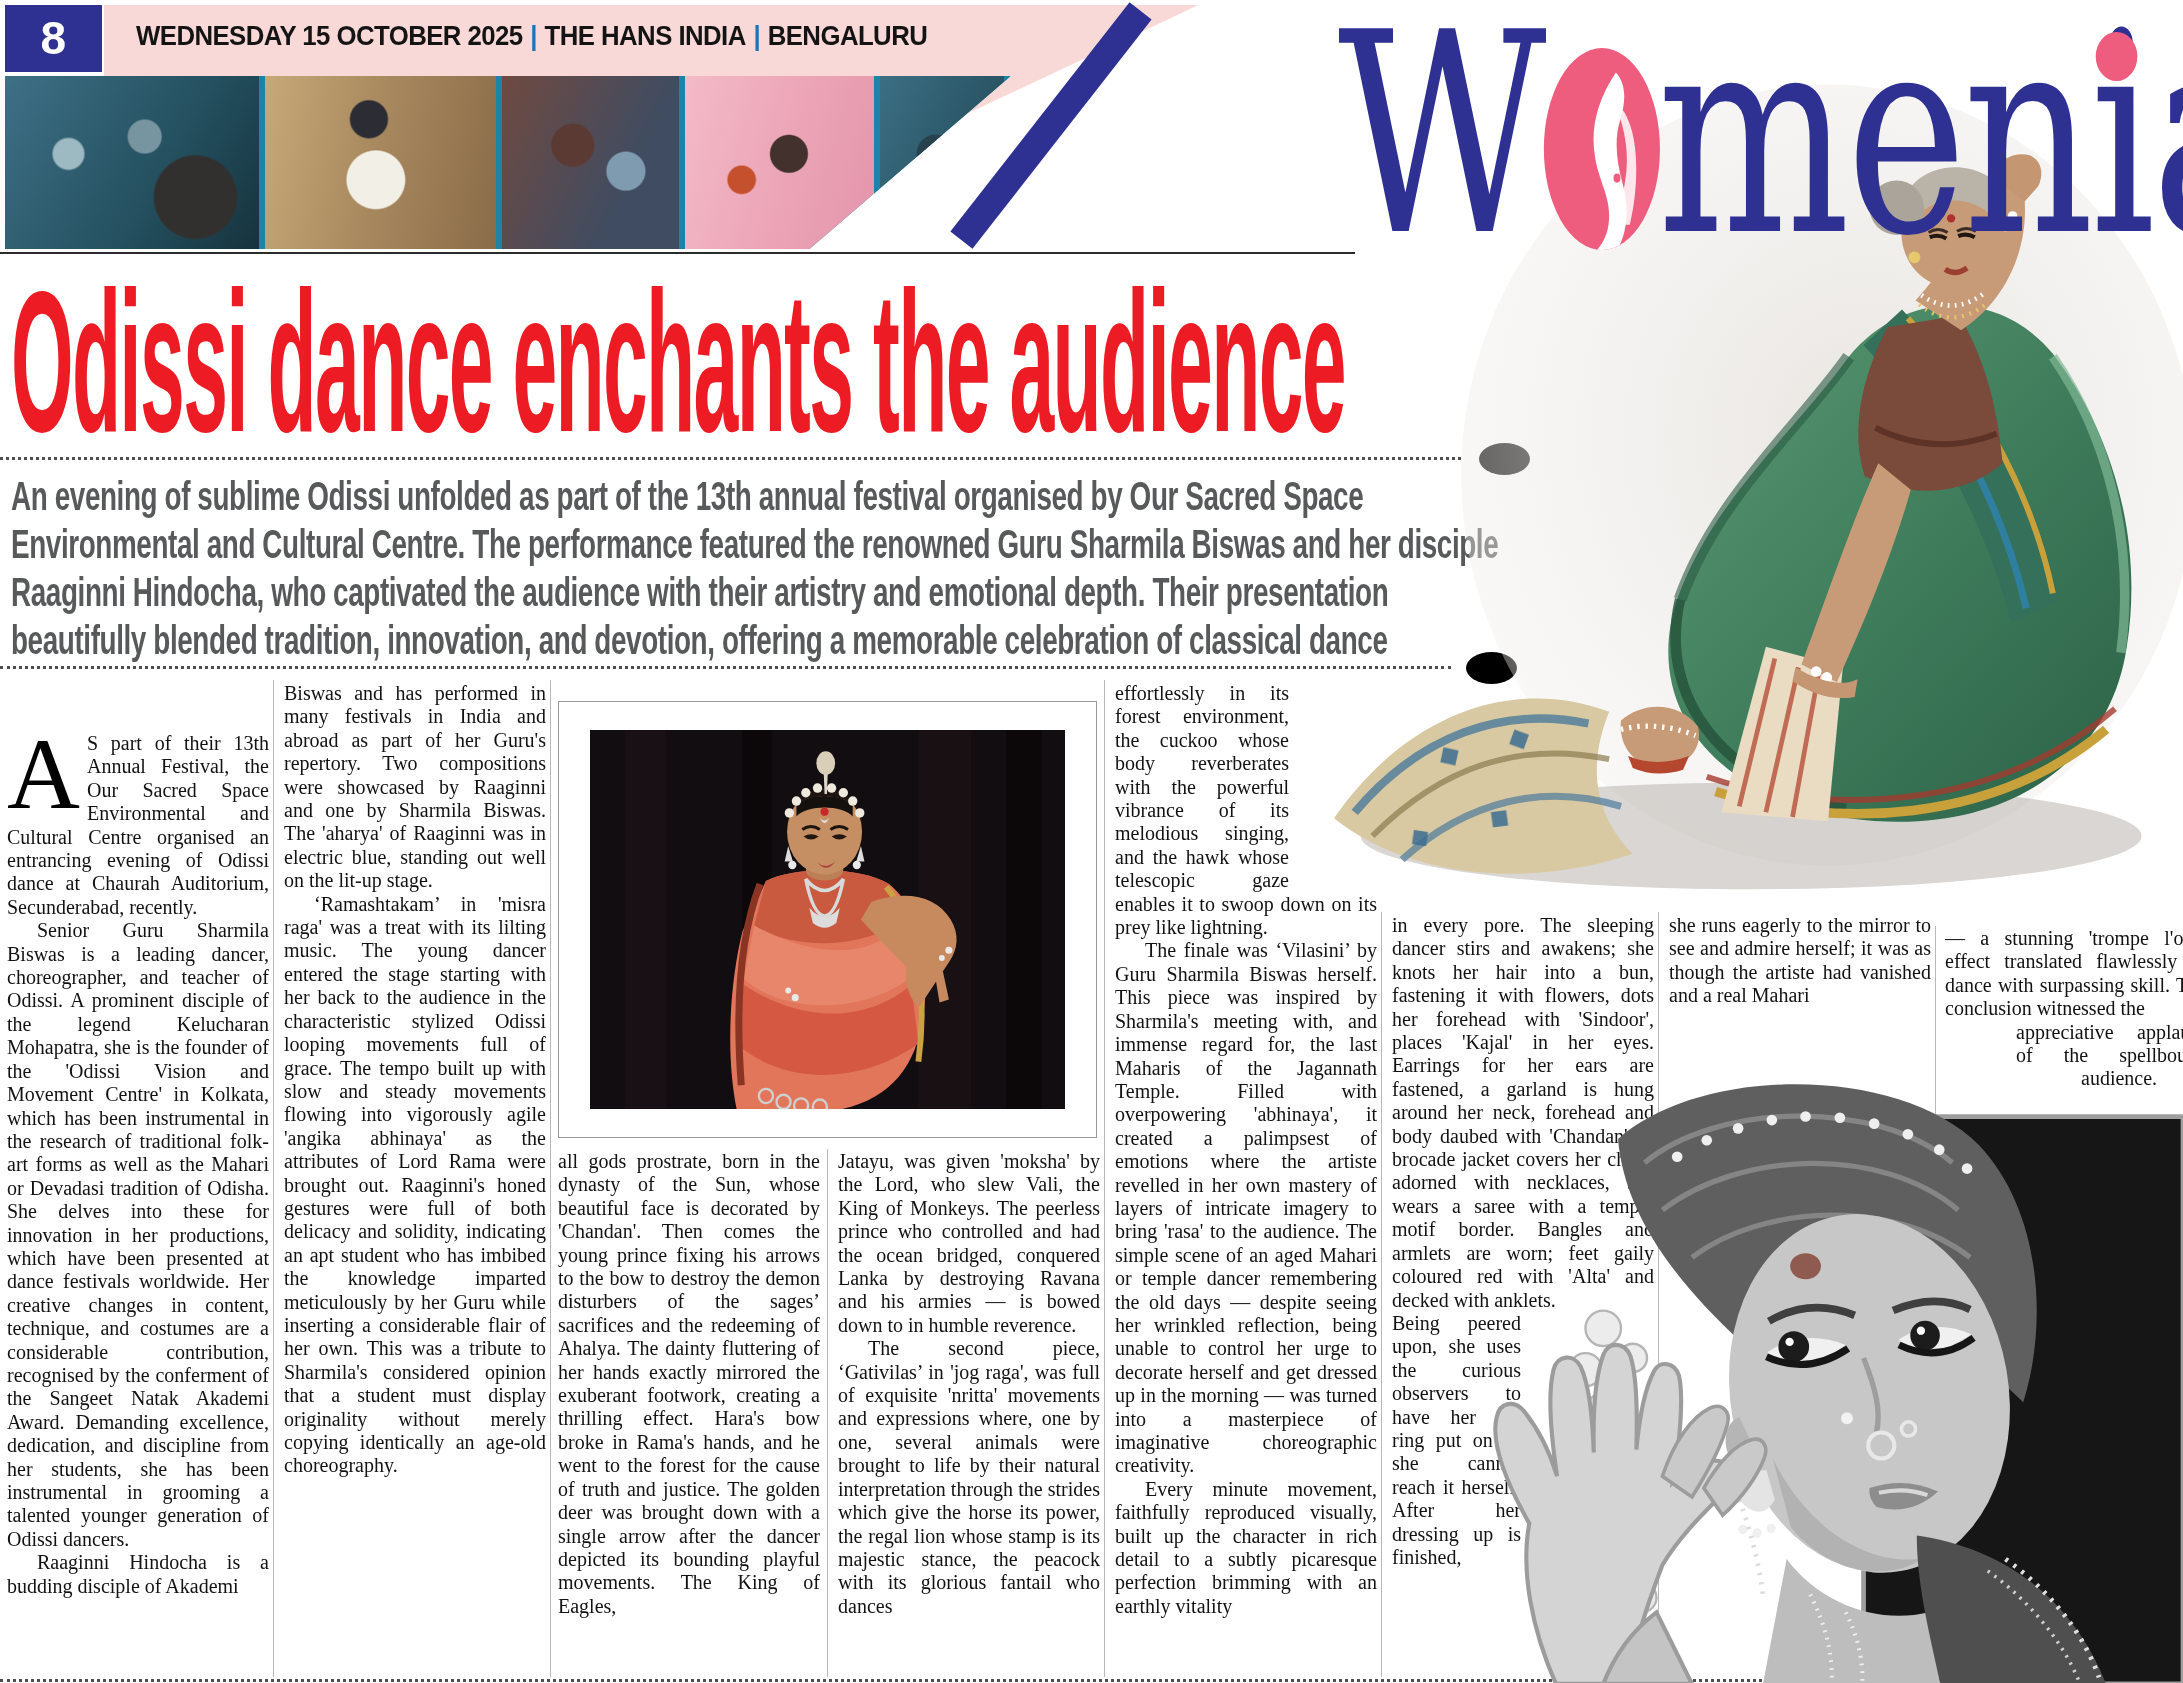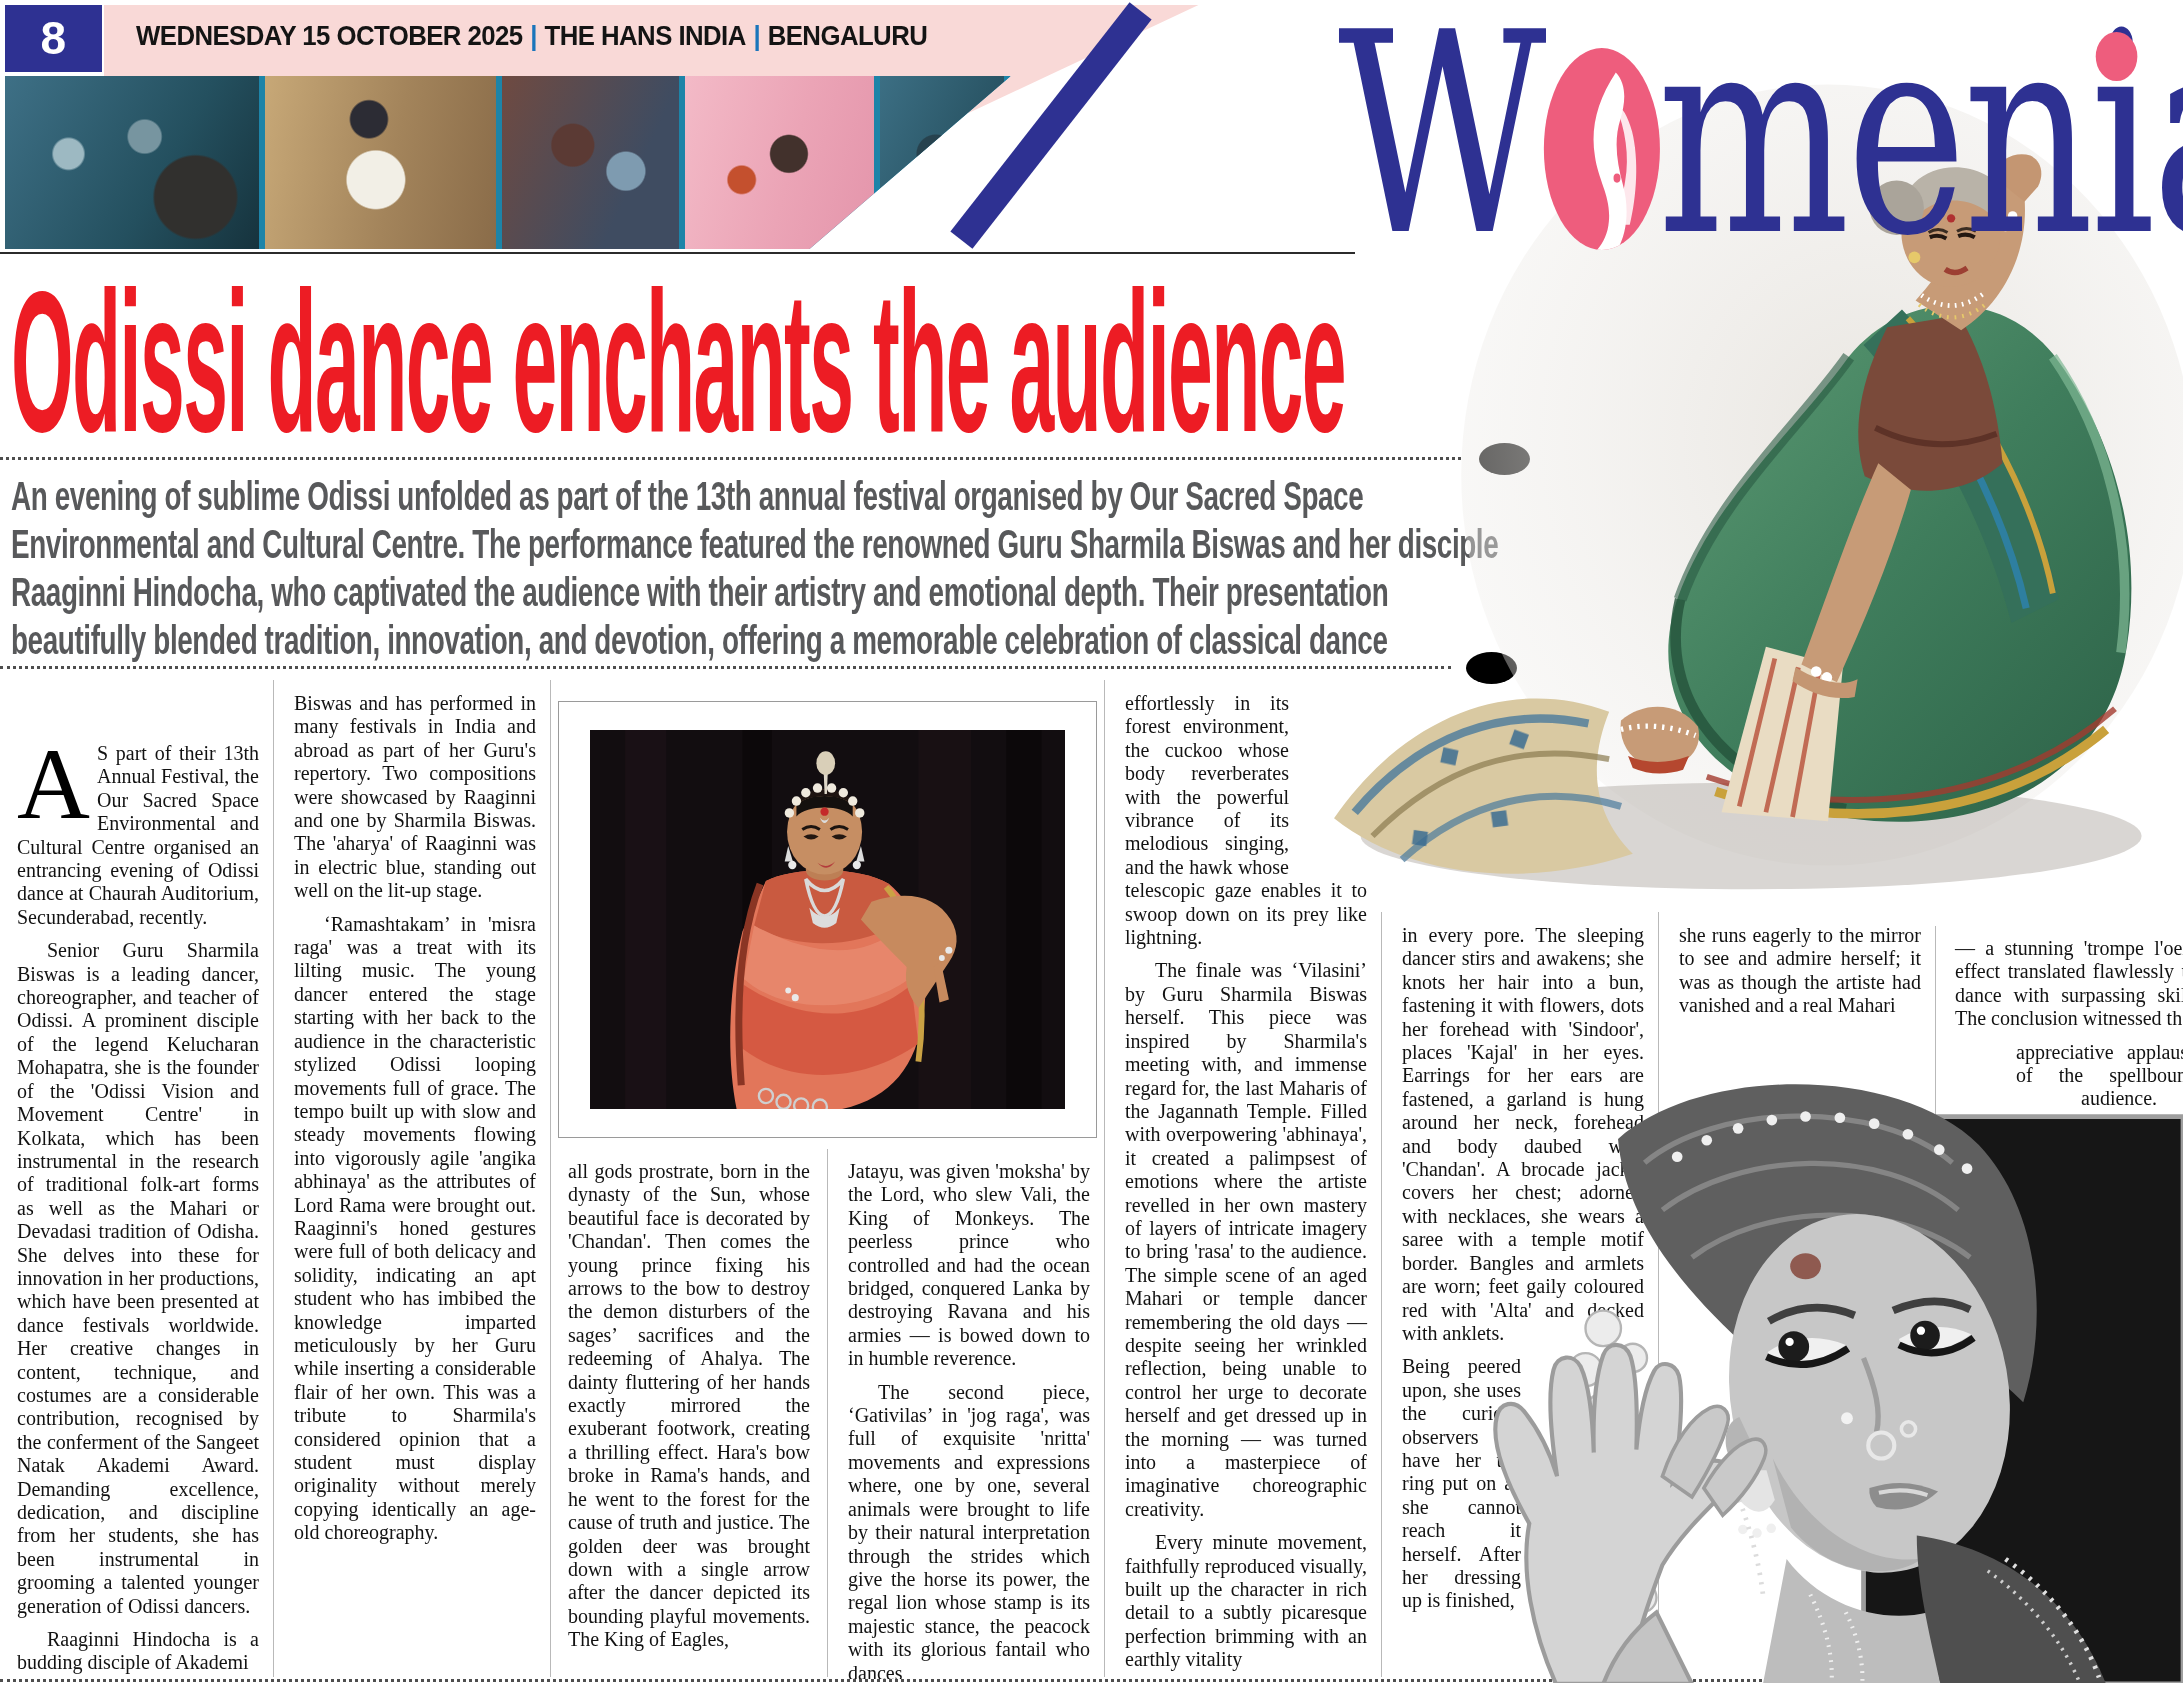--- a/index.html
+++ b/index.html
@@ -61,21 +61,21 @@
     letter-spacing:-4.1px;white-space:nowrap;z-index:2;}
   .dotrule{height:0;border-top:3px dotted #4e4e4e;}
   .ovaldot{background:#000;border-radius:50%;z-index:3;}
   .standfirst{left:10.7px;top:472px;transform:scaleX(.68);transform-origin:left top;
     font-family:"Liberation Sans",sans-serif;font-weight:bold;font-size:41px;line-height:48px;
     color:#58595b;white-space:nowrap;letter-spacing:-0.6px;z-index:2;}
 
   
   .col{position:absolute;width:262px;font-size:20px;line-height:23.4px;text-align:justify;
     color:#121212;z-index:1;}
-  .col p{margin:10px;font-family:Liberation Serif, serif;}
+  .col p{margin:0;font-family:Liberation Serif, serif;}
   .col p.ind{text-indent:30px;}
   .dropcap{float:left;font-size:101px;line-height:76px;padding:3.6px 7px 0 0;color:#000;}
   .byline{left:8.3px;top:679px;width:254px;text-align:center;font-variant:small-caps;
     font-size:25px;letter-spacing:2.4px;color:#111;padding-bottom:8.3px;border-bottom:1.8px solid #2b2b2b;}
   .vrule{width:0;border-left:1.2px solid #b9b9b9;z-index:0;}
   .fl-r{float:right;}
   .fl-l{float:left;}
 
   
   .centerphoto{left:558px;top:701px;width:539px;height:437px;border:1.8px solid #9a9a9a;

